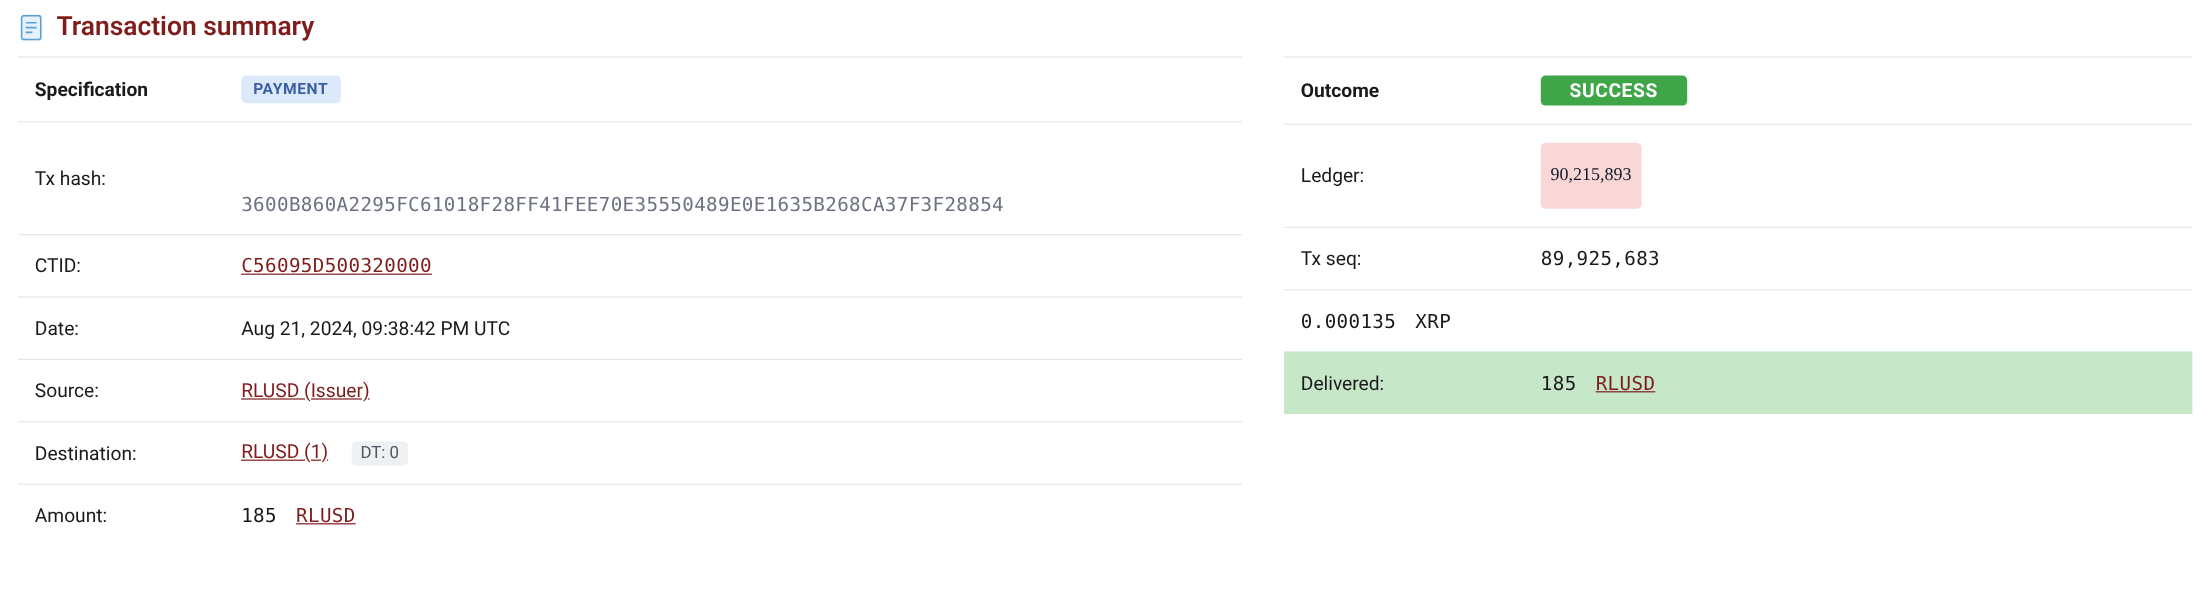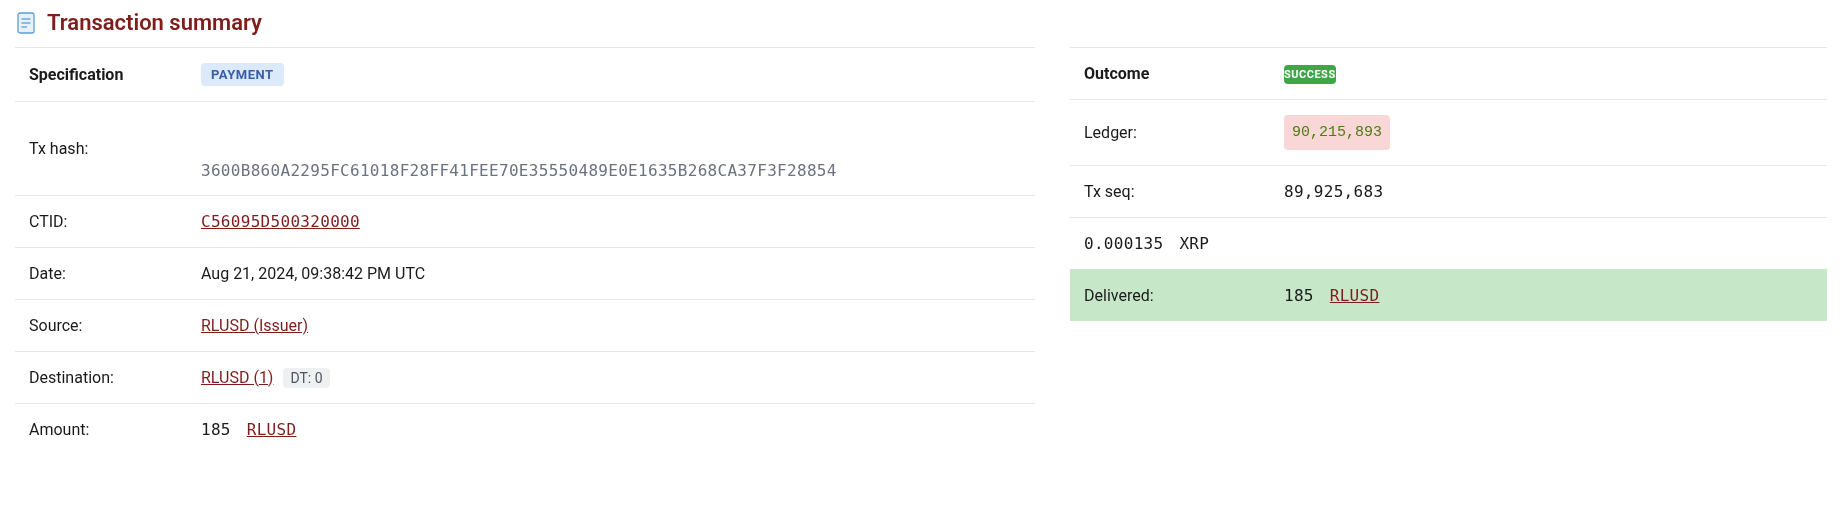--- a/index.html
+++ b/index.html
@@ -86,42 +86,42 @@
     font-size: 13px;
     padding: 4px 10px;
     border-radius: 4px;
     letter-spacing: 0.5px;
   }
   .badge-success {
     display: inline-block;
     background: #3fa648;
     color: #fff;
     font-weight: 700;
-    font-size: 11px;
-    padding: 3px 0;
+    font-size: 16px;
+    padding: 3px 24px;
     border-radius: 4px;
     letter-spacing: 0.5px;
   }
   .badge-ledger {
     display: inline-block;
     background: #f9d7d7;
-    color: #4d7c0f;
-    font-family: Liberation Mono, monospace;
+    color: #0f172a;
+    font-family: Liberation Serif, serif;
     font-size: 15px;
-    padding: 9px 8px;
+    padding: 19px 8px;
     border-radius: 4px;
   }
   .badge-dt {
     display: inline-block;
     background: #eef0f2;
     color: #4b5563;
     font-size: 14px;
     padding: 2px 7px;
     border-radius: 4px;
-    margin-left: 6px;
+    margin-left: 16px;
   }
   .row-delivered {
     background: #c7e7c9;
     border-top: 1px solid #c7e7c9;
   }
   .inline-gap span + span {
     margin-left: 6px;
   }
 </style>
 </head>

